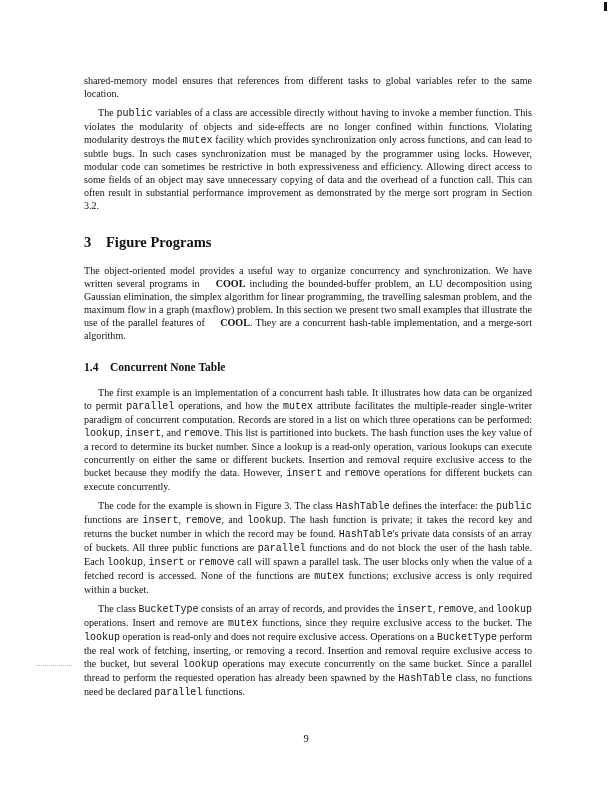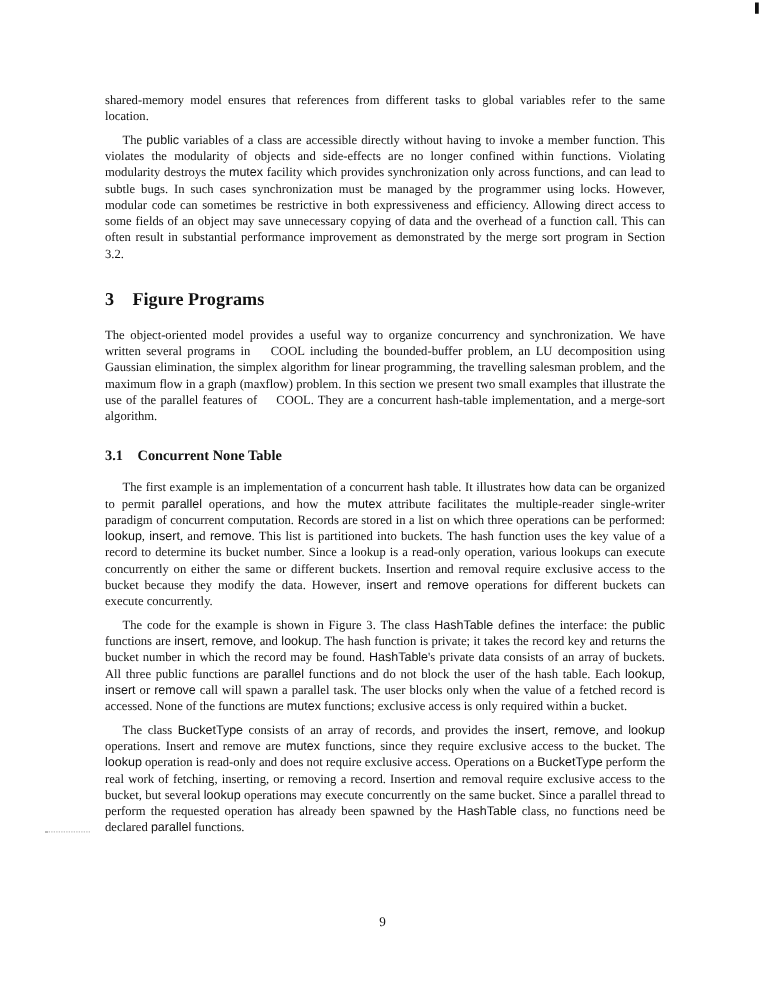--- a/index.html
+++ b/index.html
@@ -13,22 +13,22 @@
   .scan-mark {
     position: absolute; left: 36px; top: 665px; width: 36px; height: 0;
     border-top: 1px dotted #bbb;
   }
   .content {
     position: absolute; left: 84px; top: 74px; width: 448px;
     font-size: 10.1px; line-height: 13px; text-align: justify;
   }
   p { margin: 0 0 6px 0; }
   p.indent { text-indent: 14px; }
-  .tt { font-family: Liberation Sans, sans-serif; font-size: 10px; }
-  .b { font-weight: normal; margin-left: 12px; }
+  .tt { font-family: Liberation Mono, monospace; font-size: 10px; }
+  .b { font-weight: bold; margin-left: 12px; }
   h2.section {
     font-size: 14.5px; font-weight: bold; margin: 22px 0 14px 0; line-height: 16px;
   }
   h2.section .num { display: inline-block; width: 22px; }
   h3.subsection {
     font-size: 11.5px; font-weight: bold; margin: 18px 0 12px 0; line-height: 14px;
   }
   h3.subsection .num { display: inline-block; width: 26px; }
   .page-number {
     position: absolute; top: 733px; left: 0; width: 612px; text-align: center;
@@ -44,21 +44,21 @@
 <div class="content">
 
   <p><span>shared-memory model ensures that references from different tasks to global variables refer to the same location.</span></p>
 
   <p class="indent"><span>The </span><span class="tt">public</span><span> variables of a class are accessible directly without having to invoke a member function. This violates the modularity of objects and side-effects are no longer confined within functions. Violating modularity destroys the </span><span class="tt">mutex</span><span> facility which provides synchronization only across functions, and can lead to subtle bugs. In such cases synchronization must be managed by the programmer using locks. However, modular code can sometimes be restrictive in both expressiveness and efficiency. Allowing direct access to some fields of an object may save unnecessary copying of data and the overhead of a function call. This can often result in substantial performance improvement as demonstrated by the merge sort program in Section 3.2.</span></p>
 
   <h2 class="section"><span class="num">3</span><span>Figure Programs</span></h2>
 
   <p><span>The object-oriented model provides a useful way to organize concurrency and synchronization. We have written several programs in </span><span class="b">COOL</span><span> including the bounded-buffer problem, an LU decomposition using Gaussian elimination, the simplex algorithm for linear programming, the travelling salesman problem, and the maximum flow in a graph (maxflow) problem. In this section we present two small examples that illustrate the use of the parallel features of </span><span class="b">COOL</span><span>. They are a concurrent hash-table implementation, and a merge-sort algorithm.</span></p>
 
-  <h3 class="subsection"><span class="num">3.1</span><span>Concurrent None Table</span></h3>
+  <h3 class="subsection"><span class="num">1.4</span><span>Concurrent None Table</span></h3>
 
   <p class="indent"><span>The first example is an implementation of a concurrent hash table. It illustrates how data can be organized to permit </span><span class="tt">parallel</span><span> operations, and how the </span><span class="tt">mutex</span><span> attribute facilitates the multiple-reader single-writer paradigm of concurrent computation. Records are stored in a list on which three operations can be performed: </span><span class="tt">lookup</span><span>, </span><span class="tt">insert</span><span>, and </span><span class="tt">remove</span><span>. This list is partitioned into buckets. The hash function uses the key value of a record to determine its bucket number. Since a lookup is a read-only operation, various lookups can execute concurrently on either the same or different buckets. Insertion and removal require exclusive access to the bucket because they modify the data. However, </span><span class="tt">insert</span><span> and </span><span class="tt">remove</span><span> operations for different buckets can execute concurrently.</span></p>
 
   <p class="indent"><span>The code for the example is shown in Figure 3. The class </span><span class="tt">HashTable</span><span> defines the interface: the </span><span class="tt">public</span><span> functions are </span><span class="tt">insert</span><span>, </span><span class="tt">remove</span><span>, and </span><span class="tt">lookup</span><span>. The hash function is private; it takes the record key and returns the bucket number in which the record may be found. </span><span class="tt">HashTable</span><span>'s private data consists of an array of buckets. All three public functions are </span><span class="tt">parallel</span><span> functions and do not block the user of the hash table. Each </span><span class="tt">lookup</span><span>, </span><span class="tt">insert</span><span> or </span><span class="tt">remove</span><span> call will spawn a parallel task. The user blocks only when the value of a fetched record is accessed. None of the functions are </span><span class="tt">mutex</span><span> functions; exclusive access is only required within a bucket.</span></p>
 
   <p class="indent"><span>The class </span><span class="tt">BucketType</span><span> consists of an array of records, and provides the </span><span class="tt">insert</span><span>, </span><span class="tt">remove</span><span>, and </span><span class="tt">lookup</span><span> operations. Insert and remove are </span><span class="tt">mutex</span><span> functions, since they require exclusive access to the bucket. The </span><span class="tt">lookup</span><span> operation is read-only and does not require exclusive access. Operations on a </span><span class="tt">BucketType</span><span> perform the real work of fetching, inserting, or removing a record. Insertion and removal require exclusive access to the bucket, but several </span><span class="tt">lookup</span><span> operations may execute concurrently on the same bucket. Since a parallel thread to perform the requested operation has already been spawned by the </span><span class="tt">HashTable</span><span> class, no functions need be declared </span><span class="tt">parallel</span><span> functions.</span></p>
 
 </div>
 
 <div class="page-number">9</div>

